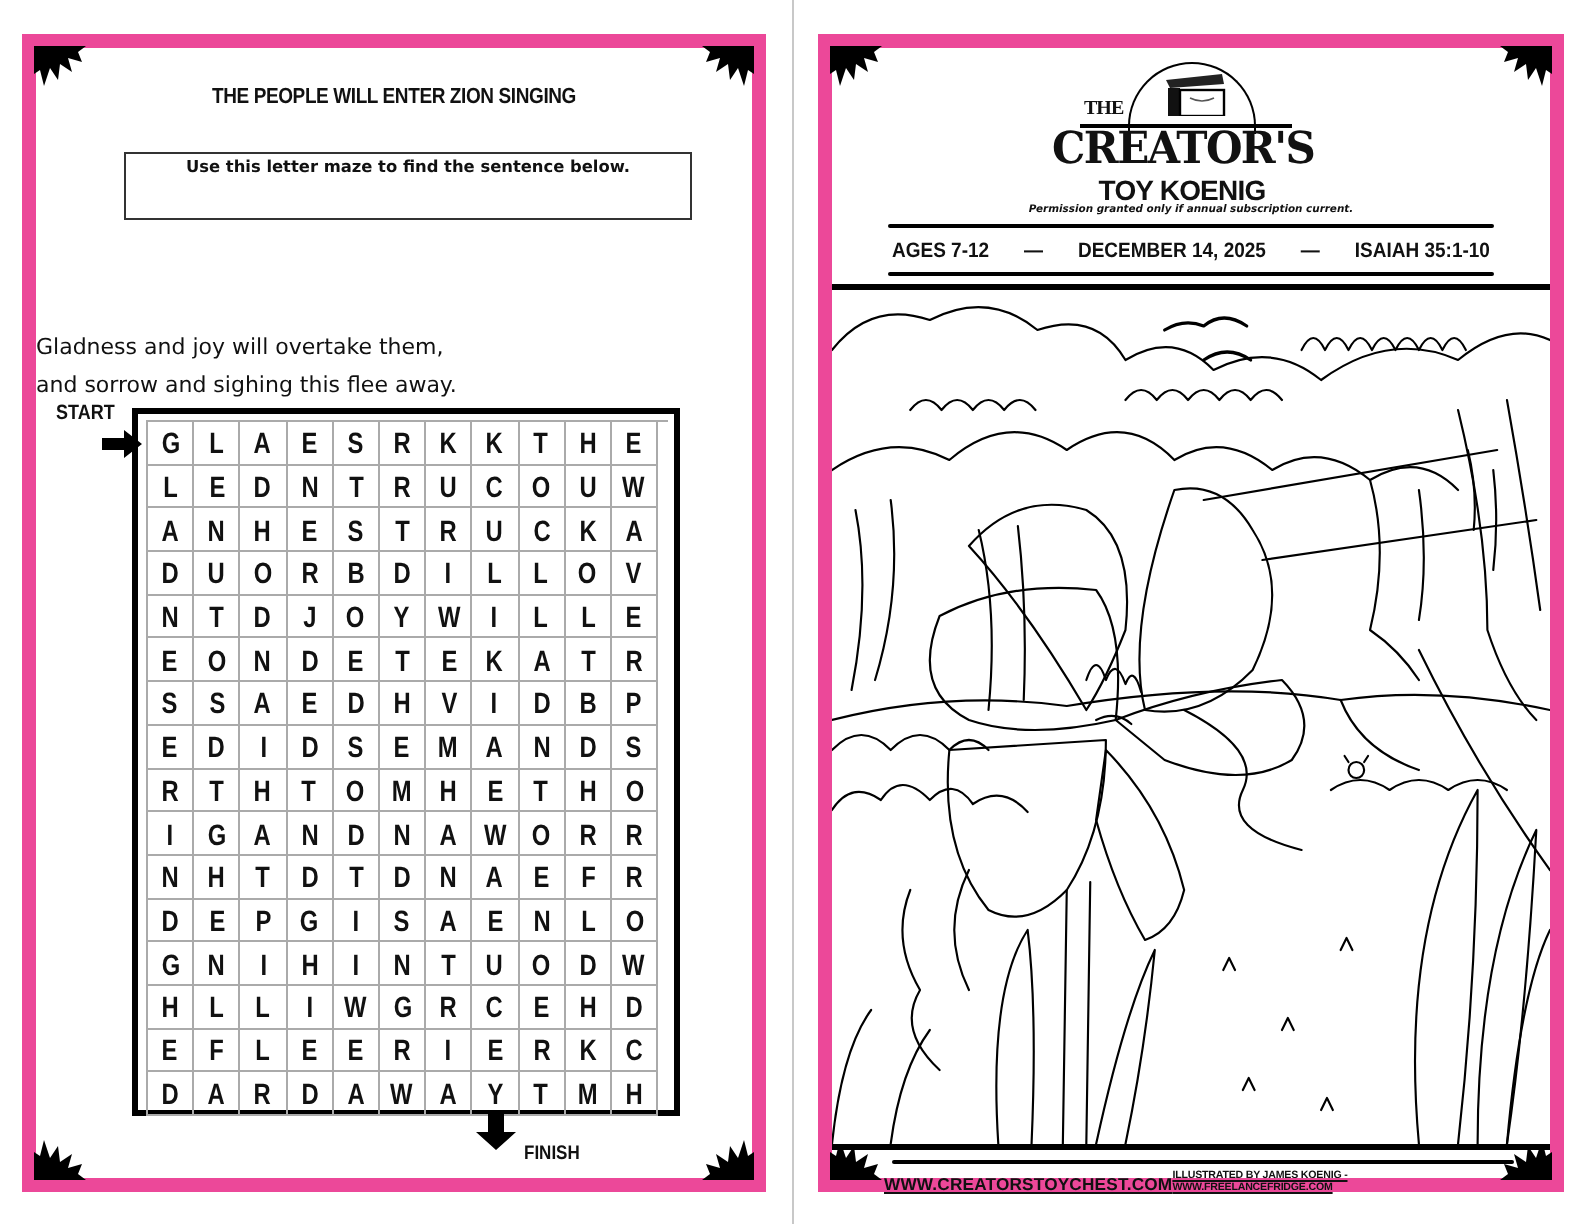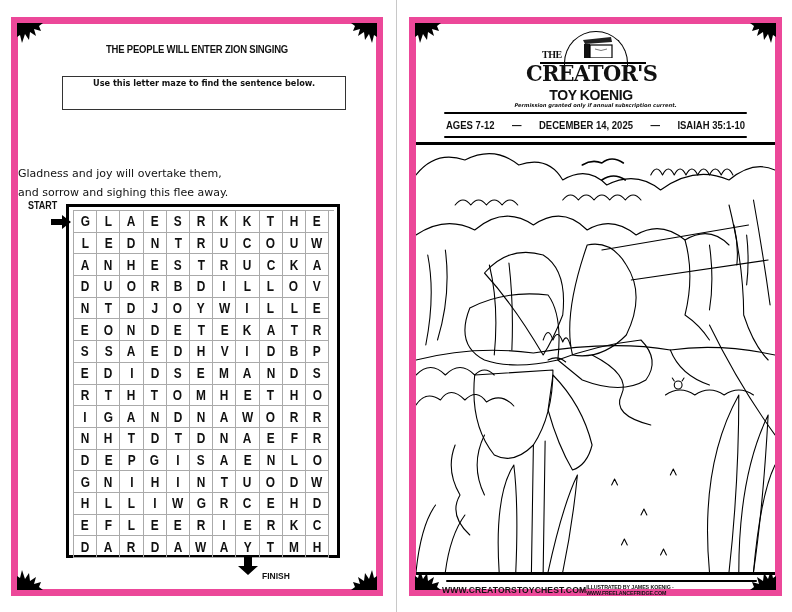--- a/index.html
+++ b/index.html
@@ -50,21 +50,21 @@
 
     .info-rule-top { position: absolute; left: 28px; right: 28px; top: 88px; height: 2px; background: #000; border-radius: 2px; }
     .info-rule-bot { position: absolute; left: 28px; right: 28px; top: 112px; height: 2px; background: #000; border-radius: 2px; }
     .info-bar { position: absolute; left: 30px; right: 30px; top: 94px; height: 14px; display: flex; justify-content: space-between; align-items: center;
       font-family: "Liberation Sans", sans-serif; font-weight: bold; font-size: 9.5px; transform: scaleY(1.1); }
 
     .illus { position: absolute; left: 0; right: 0; top: 118px; height: 433px; border-top: 3px solid #000; border-bottom: 3px solid #000; overflow: hidden; background: #fff; }
     .illus svg { width: 100%; height: 100%; display: block; }
 
     .footer-rule { position: absolute; left: 30px; right: 18px; top: 556px; height: 2px; background: #000; border-radius: 2px; }
-    .footer { position: absolute; left: 26px; right: 26px; top: 559px; height: 14px; display: flex; justify-content: space-between; align-items: center; }
+    .footer { position: absolute; left: 26px; right: 26px; top: 559px; height: 14px; display: flex; justify-content: space-between; align-items: flex-end; text-decoration: underline; }
     .footer-url { font-family: "Liberation Sans", sans-serif; font-weight: bold; font-size: 8.6px; letter-spacing: 0.1px; }
     .footer-credit { font-family: "Liberation Sans", sans-serif; font-weight: bold; font-size: 5.3px; letter-spacing: -0.1px; }
   </style>
 </head>
 <body>
 
 <div class="divider"></div>
 
 <div class="page" id="left-page">
   <div class="corner c-tl">

